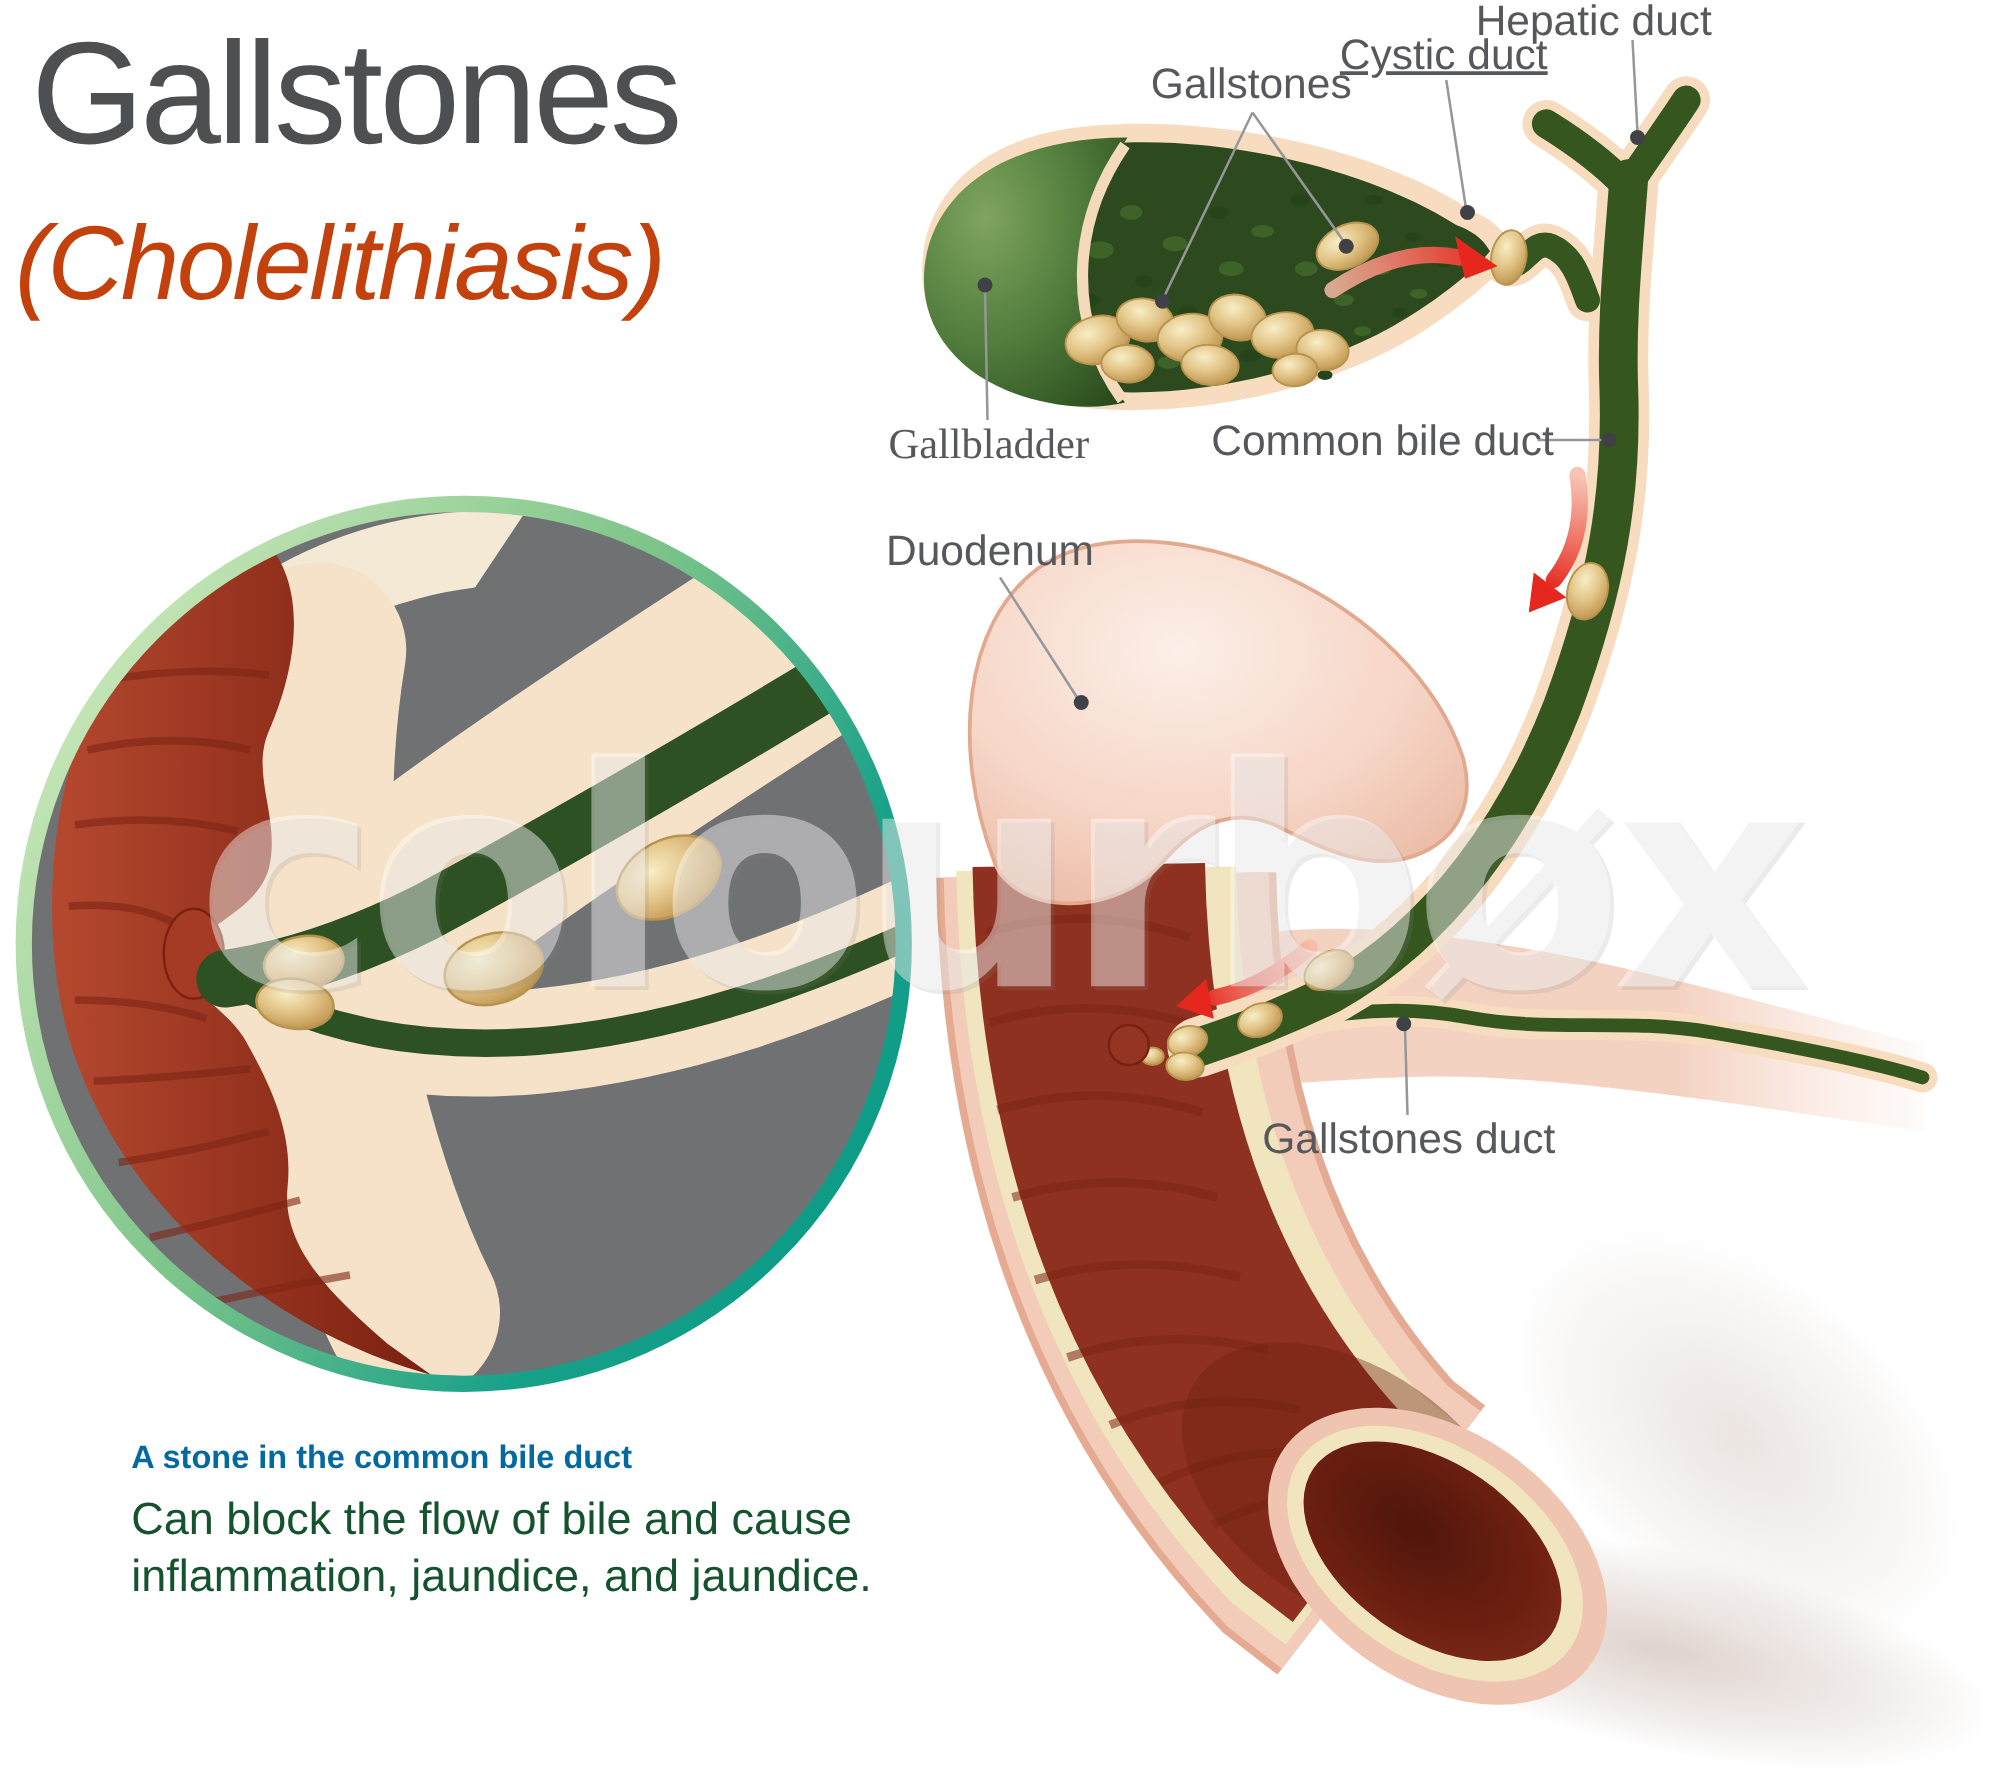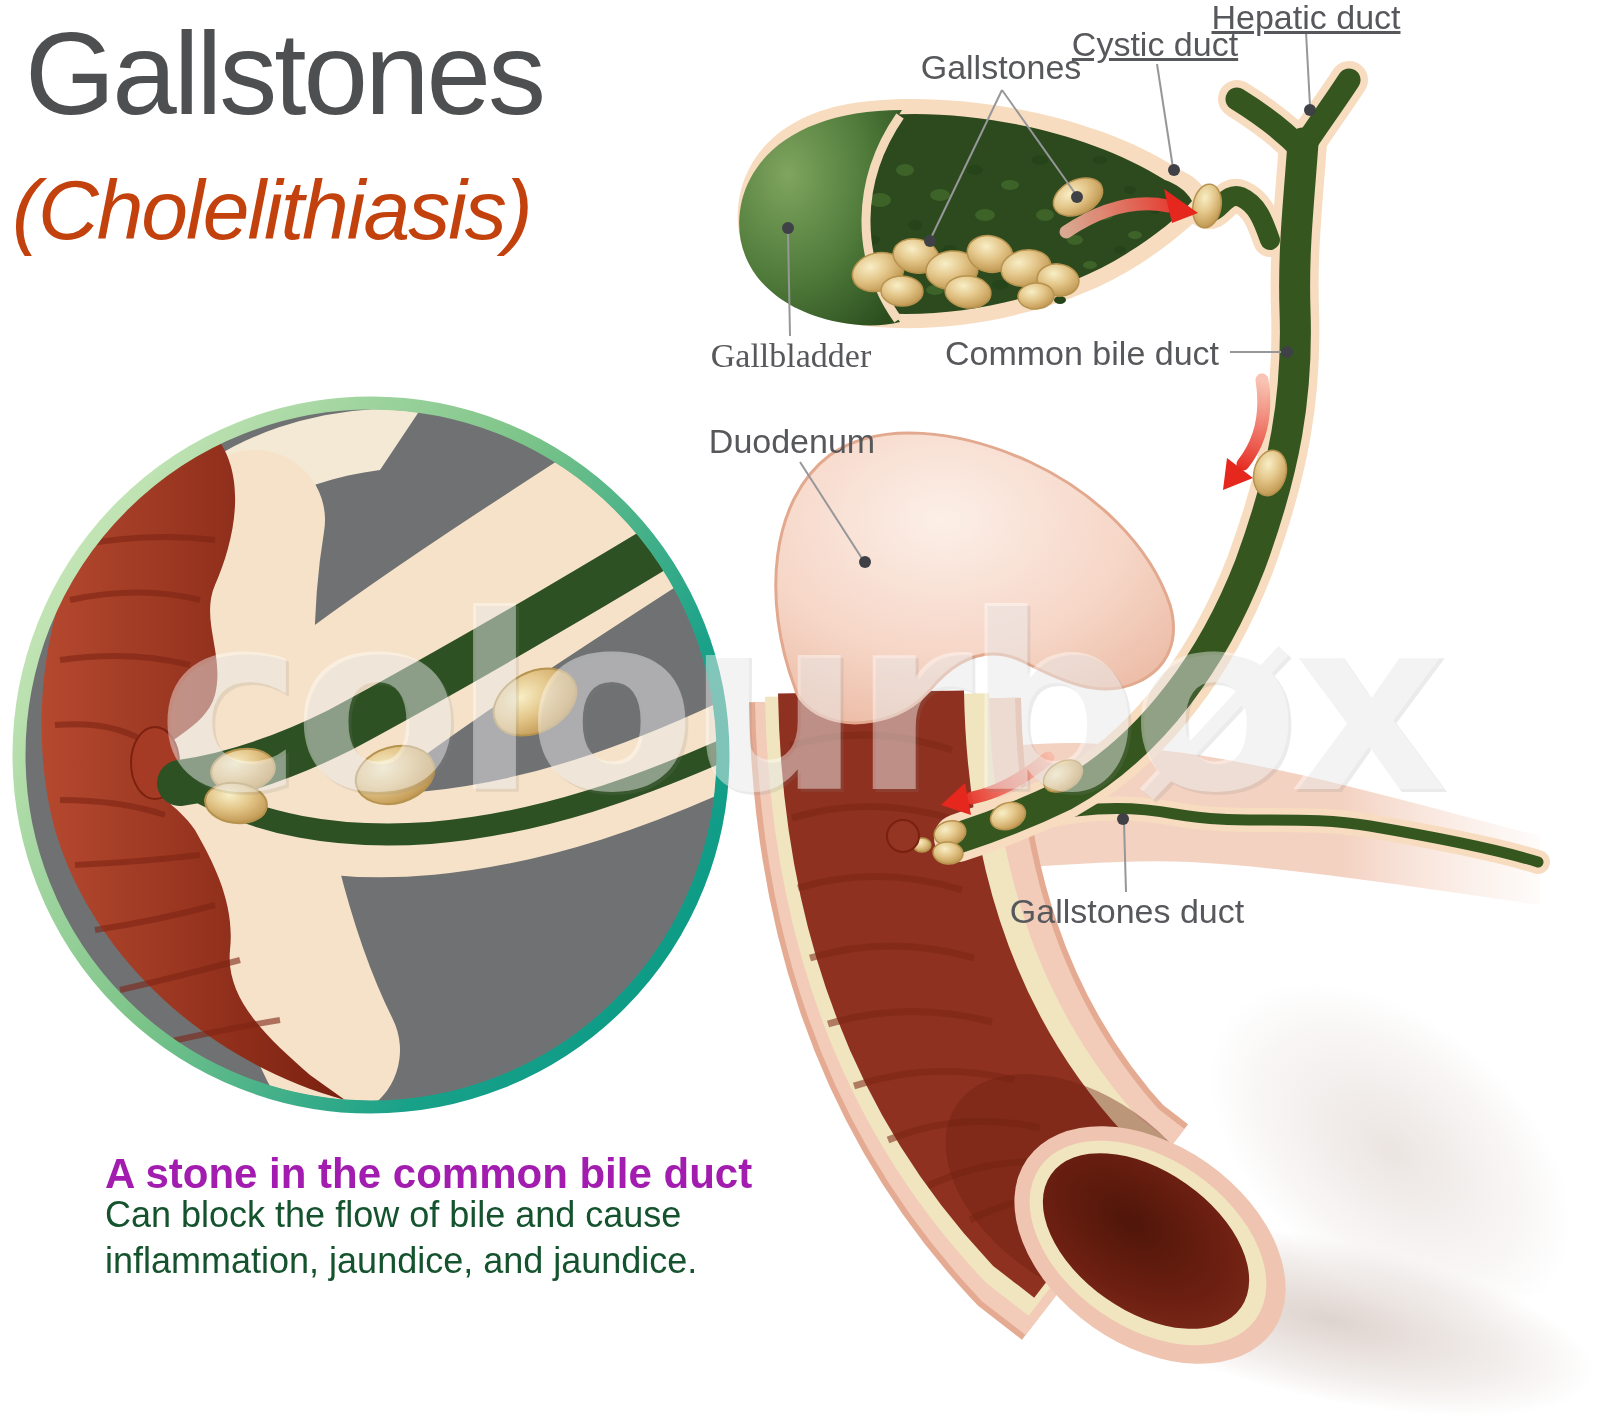--- a/index.html
+++ b/index.html
@@ -14,22 +14,22 @@
   }
   .page-subtitle{
     position:absolute;left:12px;top:166px;font-size:84px;font-style:italic;
     color:#c2410c;line-height:1.05;white-space:nowrap;letter-spacing:-2px;
   }
   .anat-label{
     position:absolute;transform:translateX(-50%);font-size:34px;color:#57585b;
     line-height:1.05;white-space:nowrap;
   }
   .caption-heading{
-    position:absolute;left:105px;top:1150px;font-size:42px;font-weight:bold;
-    color:#a21caf;white-space:nowrap;
+    position:absolute;left:105px;top:1150px;font-size:26px;font-weight:bold;
+    color:#0369a1;white-space:nowrap;
   }
   .caption-body{
     position:absolute;left:105px;top:1192px;font-size:36px;color:#14532d;
     line-height:46px;
   }
   .watermark{
     position:absolute;left:160px;top:565px;font-size:245px;font-weight:bold;
     letter-spacing:-9px;white-space:nowrap;pointer-events:none;
     font-family:"DejaVu Sans","Liberation Sans",sans-serif;
   }
@@ -324,23 +324,23 @@
 </svg>
 
 <span class="watermark wm-gray">colourbøx</span>
 <span class="watermark wm-white">colourbøx</span>
 
 <div class="page-title">Gallstones</div>
 <div class="page-subtitle">(Cholelithiasis)</div>
 
 <div class="anat-label" style="left:1001px;top:50px;">Gallstones</div>
 <div class="anat-label" style="left:1155px;top:27px;text-decoration:underline;">Cystic duct</div>
-<div class="anat-label" style="left:1306px;top:0px;text-decoration:underline;">Hepatic duct</div>
+<div class="anat-label" style="left:1275px;top:0px;">Hepatic duct</div>
 <div class="anat-label" style="left:791px;top:338px;font-family:Liberation Serif, serif;">Gallbladder</div>
-<div class="anat-label" style="left:1082px;top:336px;">Common bile duct</div>
+<div class="anat-label" style="left:1106px;top:336px;">Common bile duct</div>
 <div class="anat-label" style="left:792px;top:424px;">Duodenum</div>
 <div class="anat-label" style="left:1127px;top:894px;">Gallstones duct</div>
 
 <div class="caption-heading">A stone in the common bile duct</div>
 <div class="caption-body">
   <div>Can block the flow of bile and cause</div>
   <div>inflammation, jaundice, and jaundice.</div>
 </div>
 
 </div>

